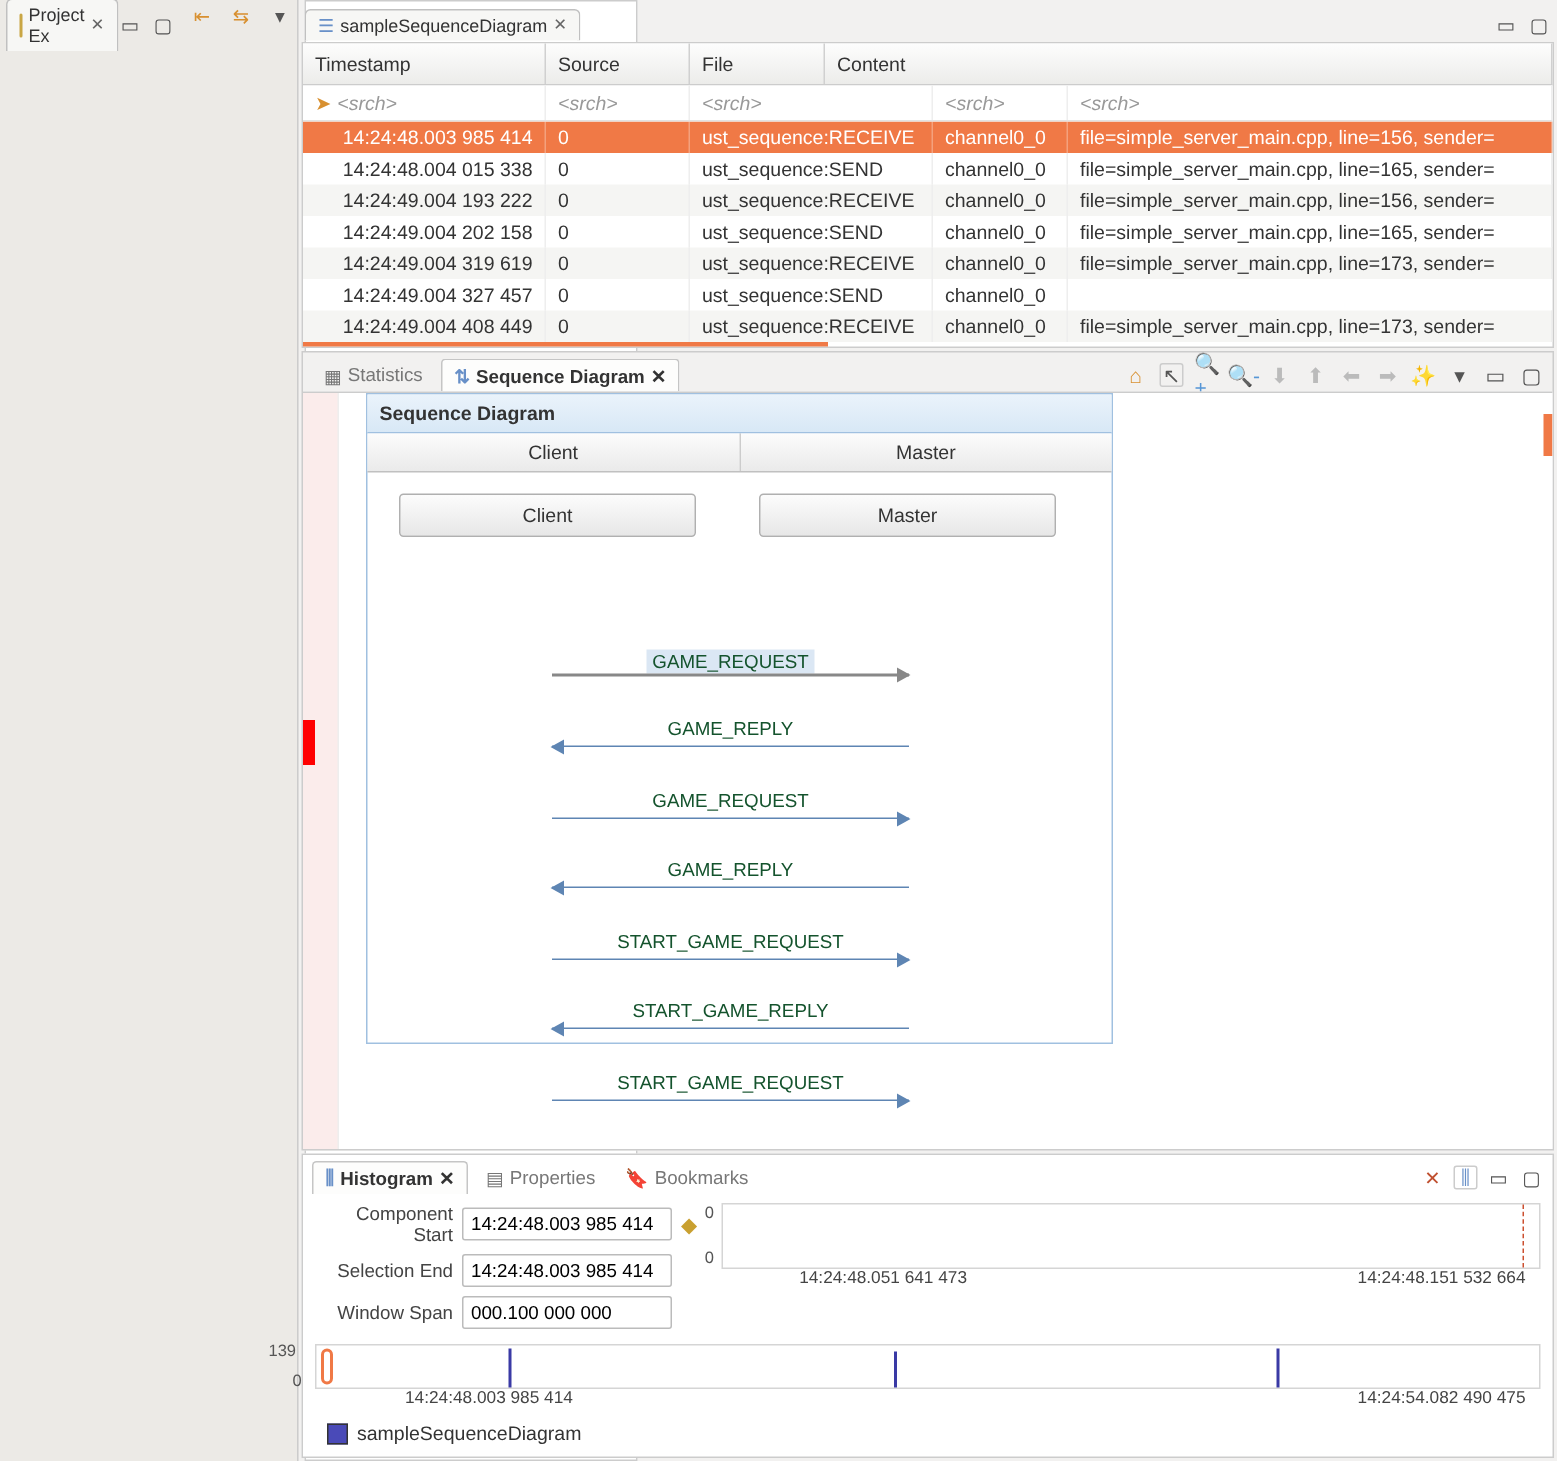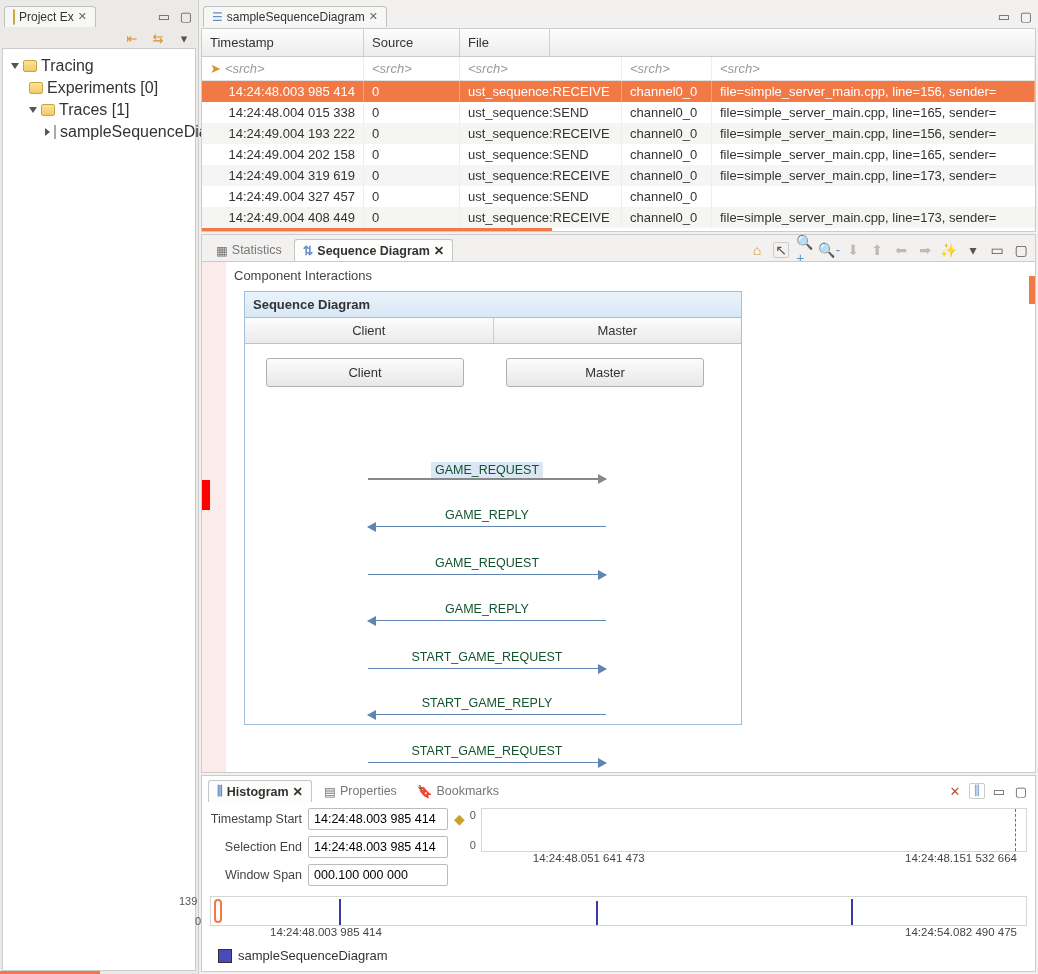--- a/index.html
+++ b/index.html
@@ -1,18 +1,18 @@
 <!DOCTYPE html>
 <html><head>
 <meta charset="utf-8">
 <style>
 * { box-sizing: border-box; font-family: "Segoe UI", Tahoma, Arial, sans-serif; }
 body { margin: 0; background: #f2f1f0; font-size: 13px; color: #333; width: 1038px; height: 974px; overflow: hidden; }
 .app { display: flex; height: 100%; }
-.left-pane { width: 199px; background: #eceae6; border-right: 1px solid #ccc; display: flex; flex-direction: column; }
+.left-pane { width: 199px; background: #eceae6; border-right: 1px solid #ccc; display: flex; flex-direction: row; }
 .right-pane { flex: 1; display: flex; flex-direction: column; }
 .tab-row { display: flex; align-items: center; height: 28px; padding: 4px 4px 0; }
 .tab { display: flex; align-items: center; gap: 4px; padding: 3px 8px; background: #f7f7f5; border: 1px solid #c0c0c0; border-bottom: none; border-radius: 4px 4px 0 0; font-size: 12px; }
 .tab .close-x { font-size: 11px; color: #666; cursor: pointer; }
 .icon-btn { width: 16px; height: 16px; display: inline-flex; align-items: center; justify-content: center; font-size: 13px; color: #555; cursor: pointer; }
 .left-body { flex: 1; padding: 6px 4px; background: #fff; margin: 0 2px; border: 1px solid #ccc; font-size: 16px; }
 .tree-row { display: flex; align-items: center; gap: 4px; padding: 2px 2px; white-space: nowrap; }
 .tree-row.lvl1 { padding-left: 4px; }
 .tree-row.lvl2 { padding-left: 22px; }
 .tree-row.lvl3 { padding-left: 22px; }
@@ -158,20 +158,21 @@
       <div class="win-icons">
         <span class="icon-btn">▭</span>
         <span class="icon-btn">▢</span>
       </div>
     </div>
     <div class="etable-area">
       <div class="etable-header">
         <div class="col ts" style="text-align:left;">Timestamp</div>
         <div class="col src">Source</div>
         <div class="col file">File</div>
+        <div class="col content">Content</div>
       </div>
       <div class="etable-filter">
         <div class="col ts" style="text-align:left;display:flex;gap:4px;">
           <span style="color:#d89030;font-style:normal;">➤</span>
           <span>&lt;srch&gt;</span>
         </div>
         <div class="col src">&lt;srch&gt;</div>
         <div class="col type">&lt;srch&gt;</div>
         <div class="col file">&lt;srch&gt;</div>
         <div class="col content">&lt;srch&gt;</div>
@@ -253,21 +254,20 @@
           <span class="icon-btn">▾</span>
           <span class="icon-btn">▭</span>
           <span class="icon-btn">▢</span>
         </div>
       </div>
       <div class="mid-body">
         <div class="diagram-gutter">
           <div class="gutter-red"></div>
         </div>
         <div class="diagram-main">
-          <div class="comp-title">Component Interactions</div>
           <div class="diag-box">
             <div class="diag-title">Sequence Diagram</div>
             <div class="lanes-top">
               <div class="lane-header">Client</div>
               <div class="lane-header">Master</div>
             </div>
             <div class="lane-instances" id="lane-instances">
               <div class="lane client">
                 <div class="lane-box">Client</div>
                 <div class="lifeline"></div>
@@ -329,21 +329,21 @@
           <span class="icon-btn" style="color:#c05030;">✕</span>
           <span class="icon-btn" style="border:1px solid #ccc;border-radius:2px;color:#6890c8;">⫼</span>
           <span class="icon-btn">▭</span>
           <span class="icon-btn">▢</span>
         </div>
       </div>
       <div class="hist-body">
         <div class="chart-stack">
           <div class="chart-fields">
             <div class="field-row">
-              <span class="field-label">Timestamp Start</span>
+              <span class="field-label">Component Start</span>
               <input class="field-input" value="14:24:48.003 985 414" style="">
               <span class="bookmark-diamond">◆</span>
             </div>
             <div class="field-row">
               <span class="field-label">Selection End</span>
               <input class="field-input" value="14:24:48.003 985 414" style="">
             </div>
             <div class="field-row">
               <span class="field-label">Window Span</span>
               <input class="field-input" value="000.100 000 000" style="">

